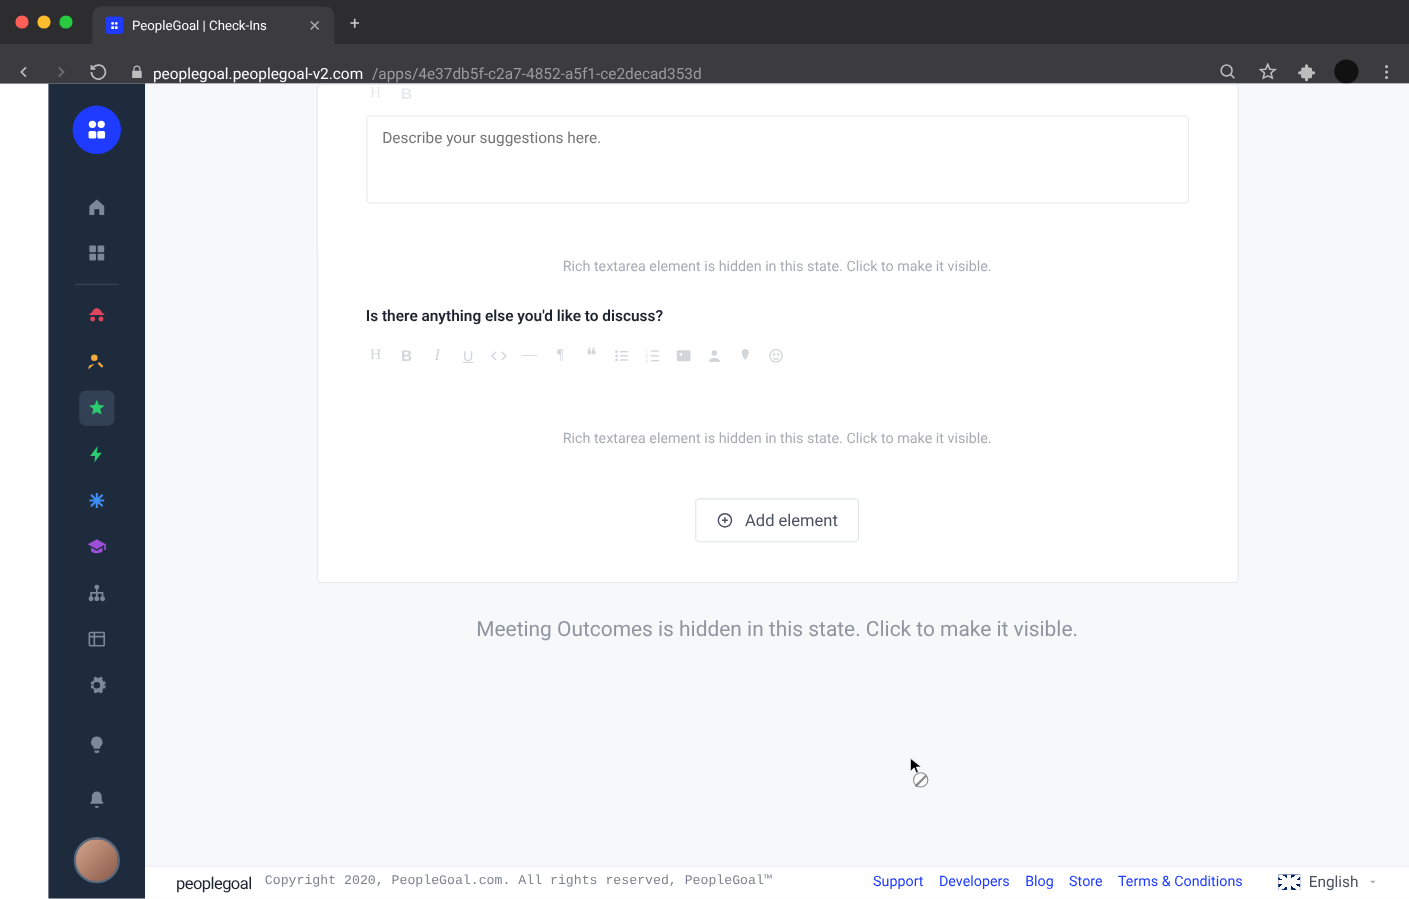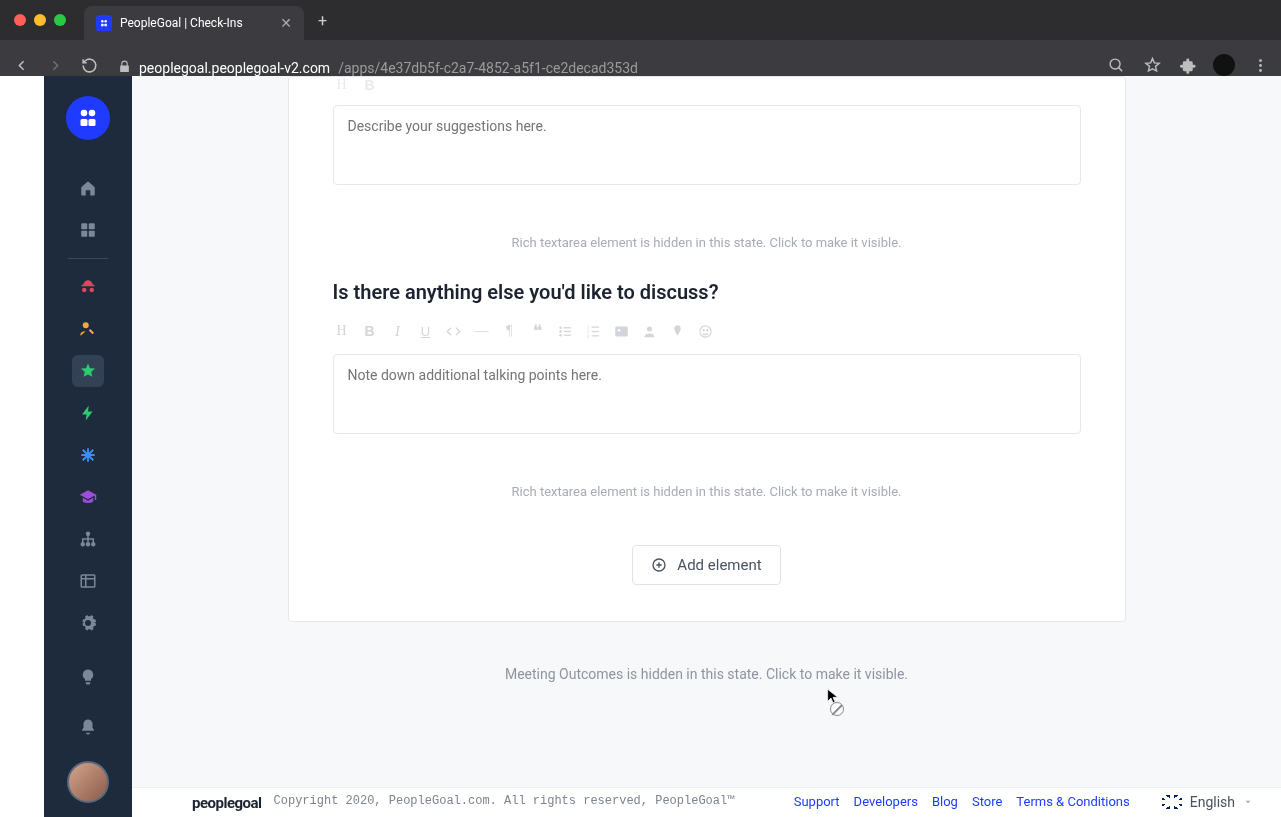--- a/index.html
+++ b/index.html
@@ -270,21 +270,21 @@
 
 .hidden-notice {
   text-align: center;
   color: #a7acb4;
   font-size: 13px;
   margin: 46px 0 30px;
 }
 
 .question {
   font-weight: 600;
-  font-size: 20px;
+  font-size: 14px;
   color: #1d2430;
   margin-bottom: 14px;
 }
 
 .add-element-btn {
   margin: 46px auto 0;
   display: flex;
   align-items: center;
   gap: 10px;
   border: 1px solid #dfe3e8;
@@ -293,22 +293,22 @@
   border-radius: 4px;
   color: #4a5260;
   font-size: 15px;
   cursor: pointer;
 }
 .add-element-btn svg { width: 16px; height: 16px; }
 
 .hidden-section-notice {
   text-align: center;
   color: #8e95a0;
-  font-size: 14px;
-  margin: 44px 0 28px;
+  font-size: 19px;
+  margin: 30px 0 28px;
 }
 
 .add-section-btn {
   margin: 0 auto 30px;
   display: flex;
   align-items: center;
   gap: 10px;
   background: #1f3bff;
   color: #fff;
   border: none;
@@ -356,25 +356,24 @@
   background: #fff;
   border-top: 1px solid #eceff2;
   height: 30px;
   padding: 6px 28px 0;
   display: flex;
   align-items: flex-start;
   gap: 12px;
 }
 
 .footer-logo {
-  font-weight: 700;
+  font-weight: 400;
   font-size: 15px;
   color: #1b2430;
   letter-spacing: -0.5px;
-  margin-left: 32px;
 }
 
 .footer-copy {
   color: #7d838e;
   font-size: 12px;
   font-family: Liberation Mono, monospace;
 }
 
 .footer-links {
   margin-left: auto;
@@ -661,21 +660,20 @@
         <span class="toolbar-icon">
           <svg viewBox="0 0 24 24" fill="none" stroke="currentColor" stroke-width="1.8">
               <circle cx="12" cy="12" r="9"></circle>
               <circle cx="9" cy="10" r="1" fill="currentColor"></circle>
               <circle cx="15" cy="10" r="1" fill="currentColor"></circle>
               <path d="M8 15c1 1.5 2.5 2 4 2s3-.5 4-2"></path>
             </svg>
         </span>
       </div>
 
-      <textarea class="textarea" placeholder="Note down additional talking points here." style=""></textarea>
 
       <div class="hidden-notice">Rich textarea element is hidden in this state. Click to make it visible.</div>
 
       <button class="add-element-btn">
         <svg viewBox="0 0 24 24" fill="none" stroke="currentColor" stroke-width="2">
             <circle cx="12" cy="12" r="9"></circle>
             <path d="M12 8v8M8 12h8"></path>
           </svg>
         <span>Add element</span>
       </button>

